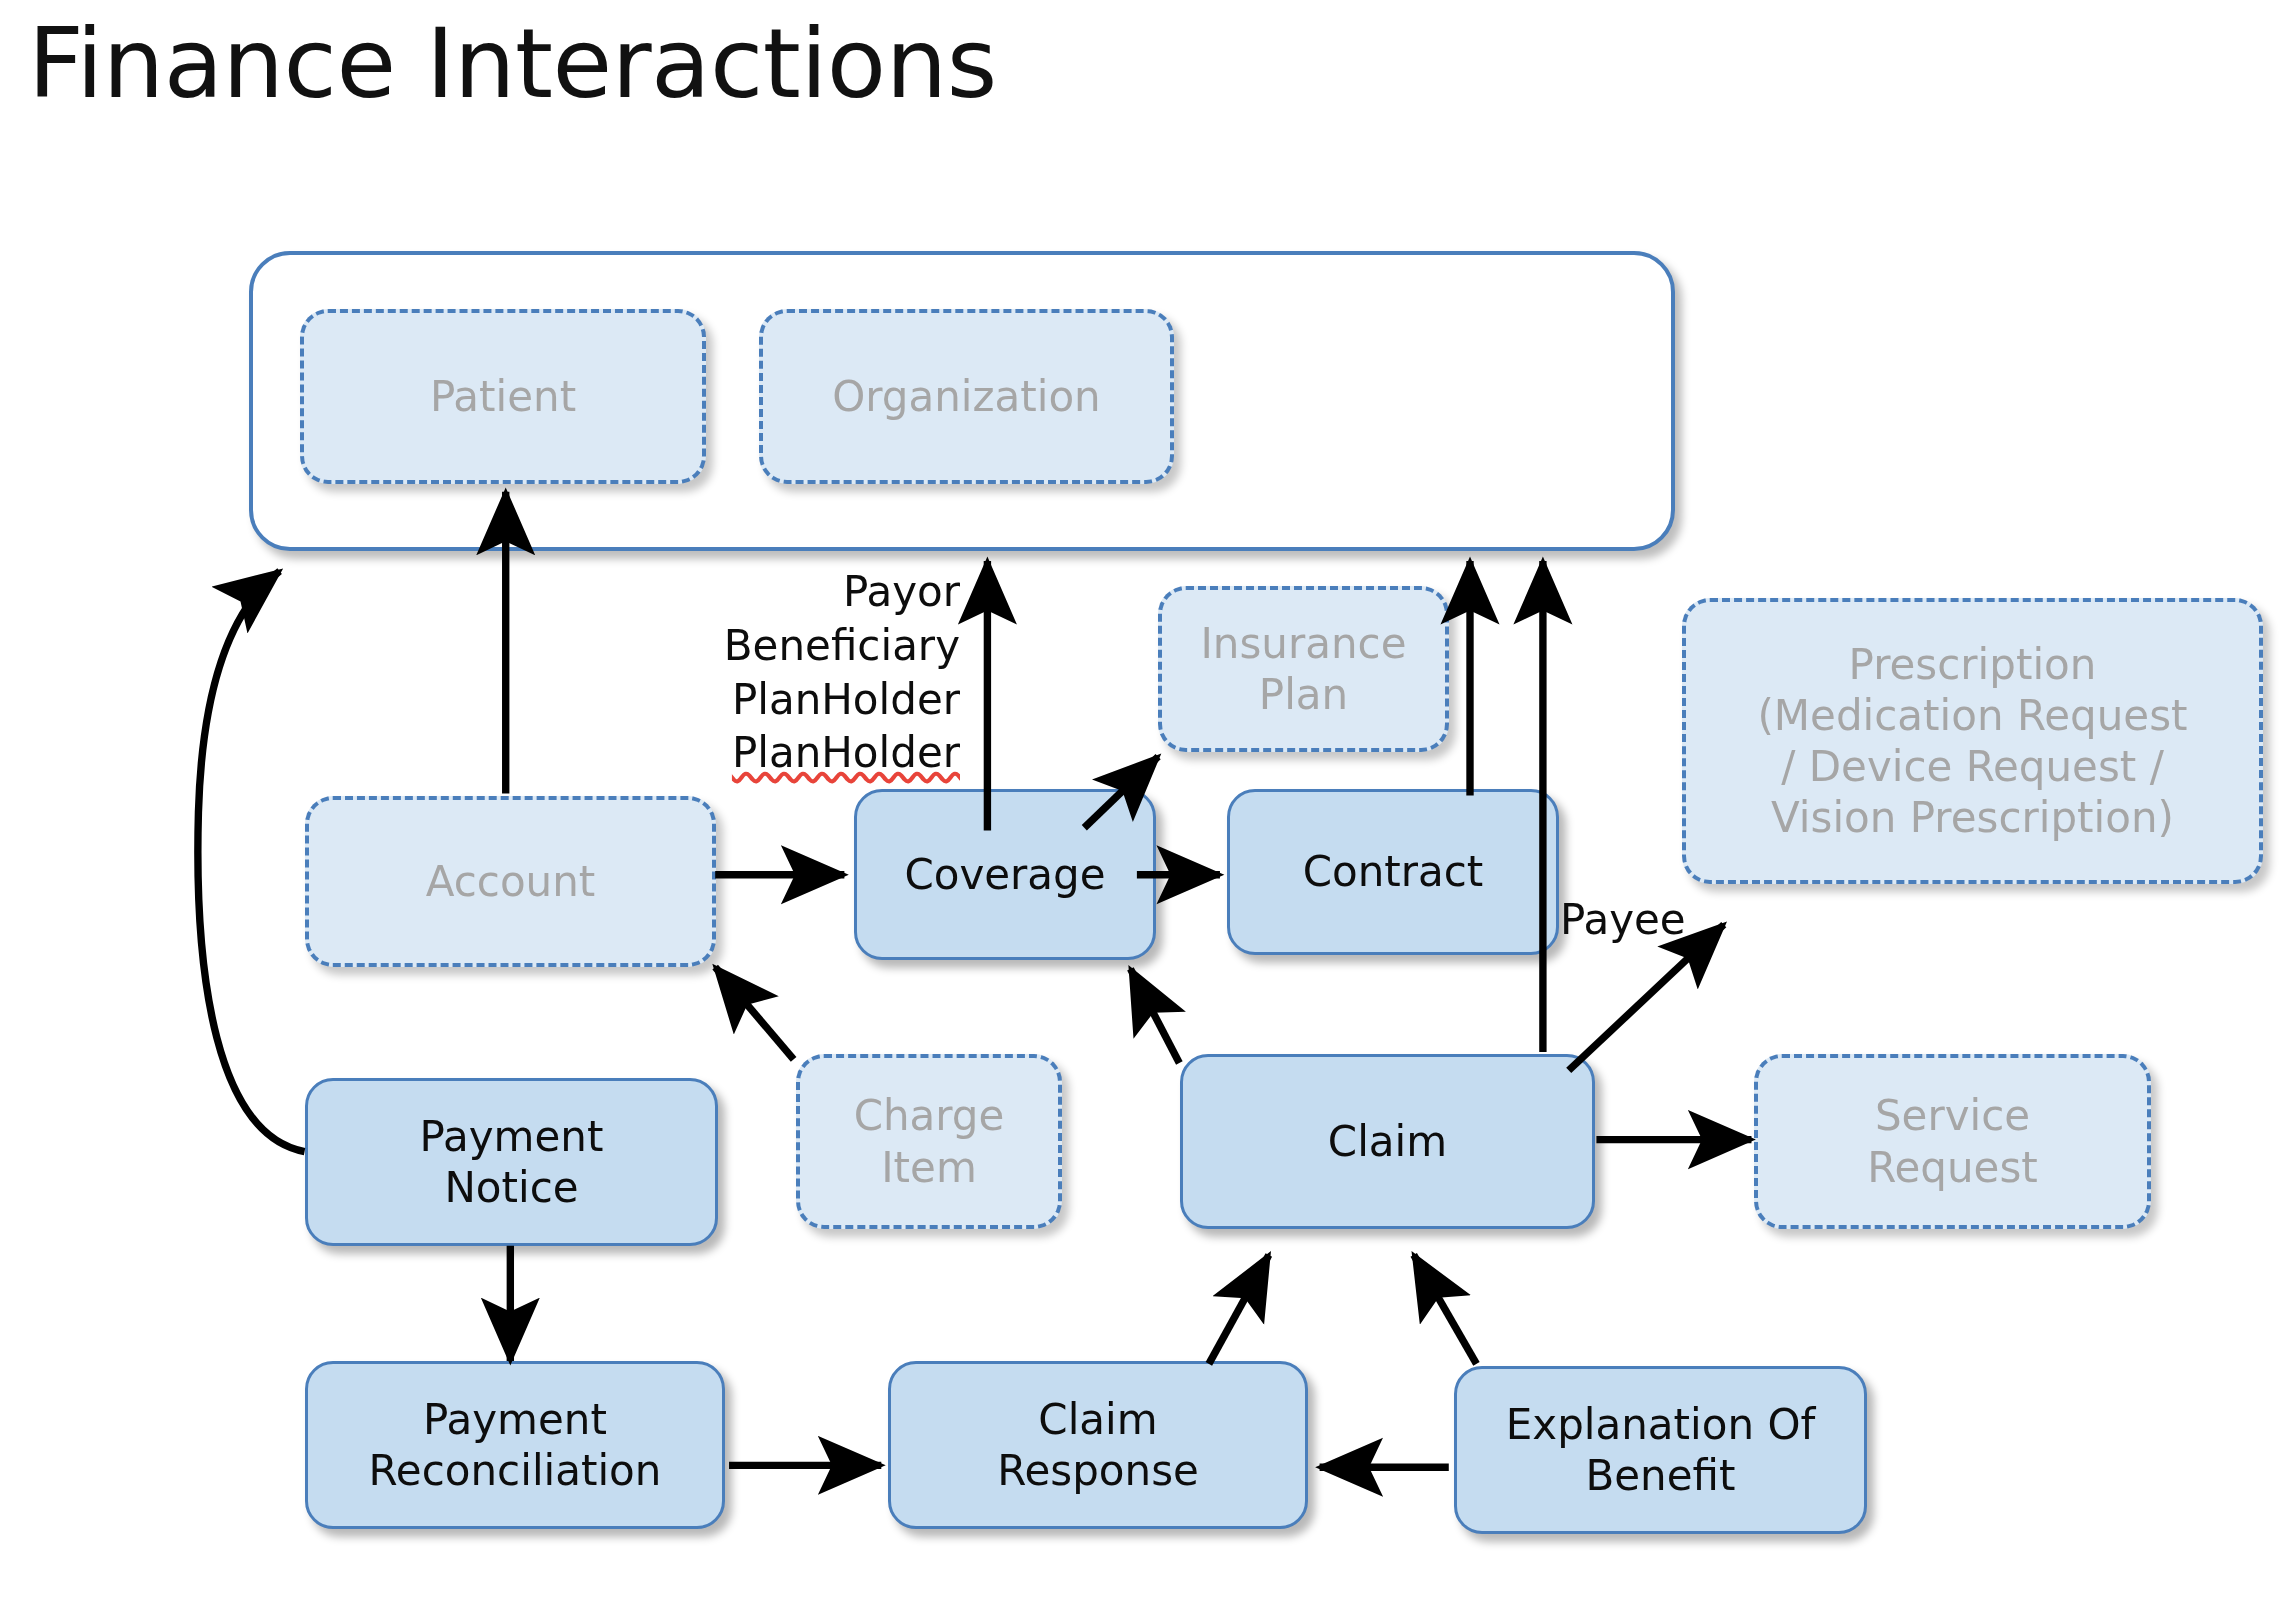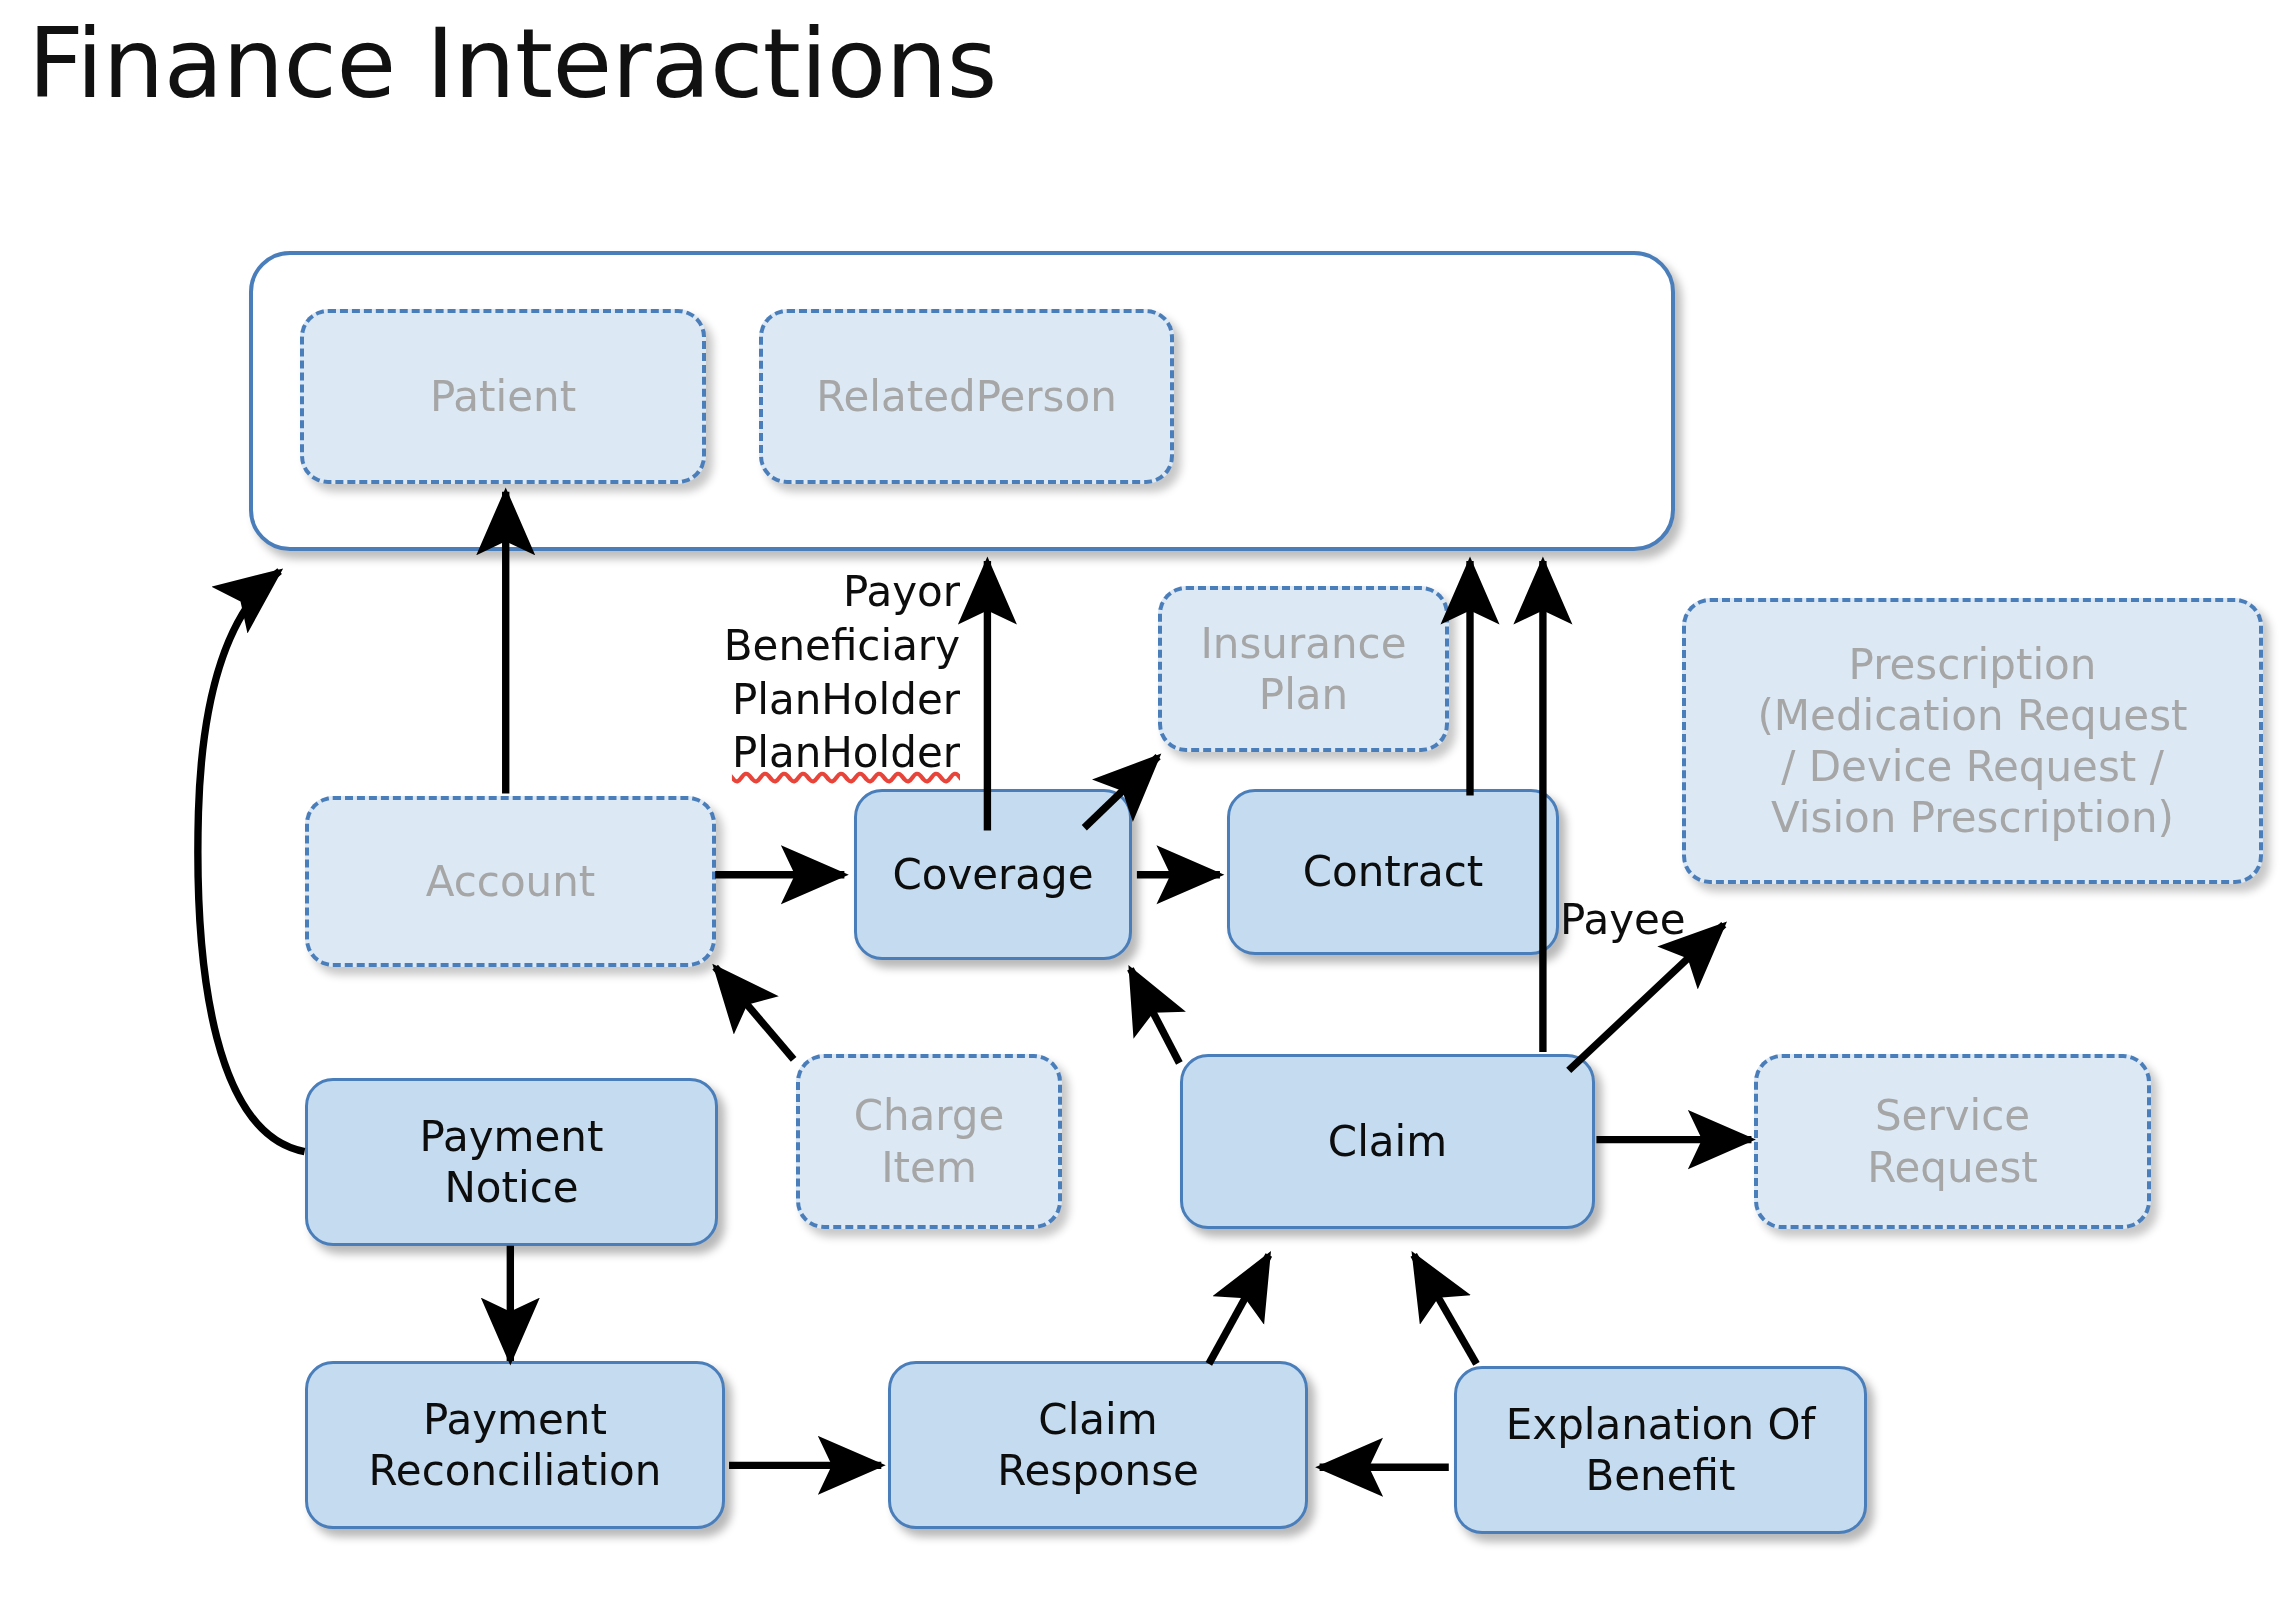--- a/index.html
+++ b/index.html
@@ -120,29 +120,29 @@
     </g>
   </svg>
 
   <div id="actor-group"></div>
 
   <div class="node dashed" style="left:300px;top:309px;width:406px;height:175px;">
     <span class="lbl">Patient</span>
   </div>
 
   <div class="node dashed" style="left:759px;top:309px;width:415px;height:175px;">
-    <span class="lbl">RelatedPerson</span>
+    <span class="lbl">Organization</span>
   </div>
 
 
   <div class="node dashed" style="left:305px;top:796px;width:411px;height:171px;">
     <span class="lbl">Account</span>
   </div>
 
-  <div class="node solid" style="left:854px;top:789px;width:278px;height:171px;">
+  <div class="node solid" style="left:854px;top:789px;width:302px;height:171px;">
     <span class="lbl">Coverage</span>
   </div>
 
   <div class="node dashed" style="left:1158px;top:586px;width:291px;height:166px;">
     <span class="lbl">Insurance<br>Plan</span>
   </div>
 
   <div class="node solid" style="left:1227px;top:789px;width:332px;height:166px;">
     <span class="lbl">Contract</span>
   </div>

